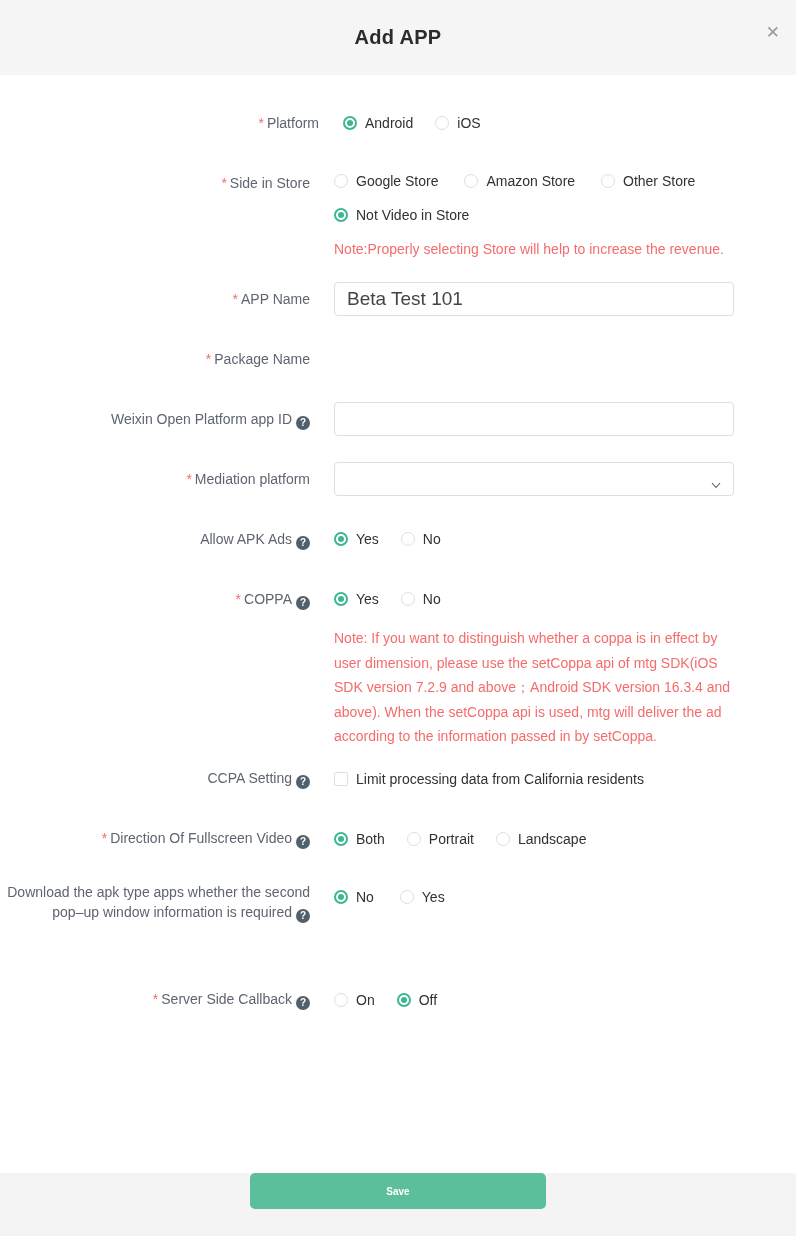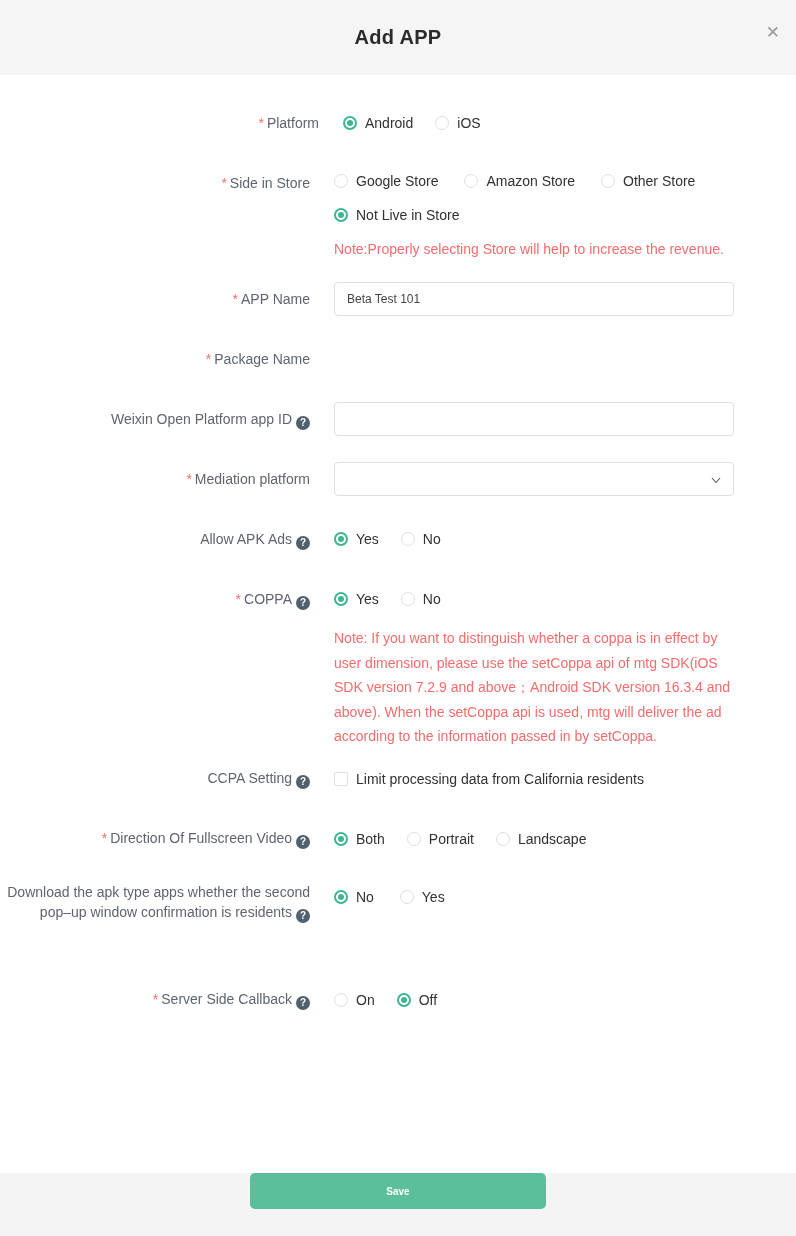--- a/index.html
+++ b/index.html
@@ -55,21 +55,21 @@
   .rl { margin-left:8px; color:#303133; }
   
   .checkbox-opt { display:inline-flex; align-items:center; cursor:pointer; }
   .cb {
     width:14px; height:14px; border:1px solid #dcdfe6; border-radius:2px;
     background:#fff; display:inline-block; flex:none;
   }
   
   .text-input, .select-box {
     width:400px; height:34px; border:1px solid #dcdfe6; border-radius:4px;
-    padding:0 12px; font-size:12px; color:#444; background:#fff;
+    padding:0 12px; font-size:19px; color:#444; background:#fff;
     font-family:"Liberation Sans", sans-serif; outline:none;
   }
   .text-input::placeholder { color:#b8bcc4; }
   .select-box { position:relative; cursor:pointer; }
   .select-box .chev { position:absolute; right:11px; top:11px; }
   
   .note { color:#f56c6c; width:400px; line-height:24px; }
   .note.store-note { margin-top:12px; margin-bottom:21px; }
   .note.coppa-note { margin-top:10px; line-height:24.5px; margin-bottom:13px; }
   
@@ -125,21 +125,21 @@
           <span class="rl">Amazon Store</span>
         </label>
         <label class="radio-opt">
           <span class="rb"></span>
           <span class="rl">Other Store</span>
         </label>
       </div>
       <div class="store-line2">
         <label class="radio-opt">
           <span class="rb checked"></span>
-          <span class="rl">Not Live in Store</span>
+          <span class="rl">Not Video in Store</span>
         </label>
       </div>
       <div class="note store-note">Note:Properly selecting Store will help to increase the revenue.</div>
     </div>
   </div>
 
   <div class="row vc mb26">
     <div class="row-label"><i class="req">*</i><span>APP Name</span></div>
     <div class="row-ctrl">
       <input class="text-input" type="text" value="Beta Test 101" style="">
@@ -223,21 +223,21 @@
         <span class="rl">Portrait</span>
       </label>
       <label class="radio-opt">
         <span class="rb"></span>
         <span class="rl">Landscape</span>
       </label>
     </div>
   </div>
 
   <div class="row apk-row">
-    <div class="row-label"><span>Download the apk type apps whether the second pop–up window confirmation is residents</span><span class="help">?</span></div>
+    <div class="row-label"><span>Download the apk type apps whether the second pop–up window information is required</span><span class="help">?</span></div>
     <div class="row-ctrl">
       <label class="radio-opt">
         <span class="rb checked"></span>
         <span class="rl">No</span>
       </label>
       <label class="radio-opt">
         <span class="rb"></span>
         <span class="rl">Yes</span>
       </label>
     </div>

